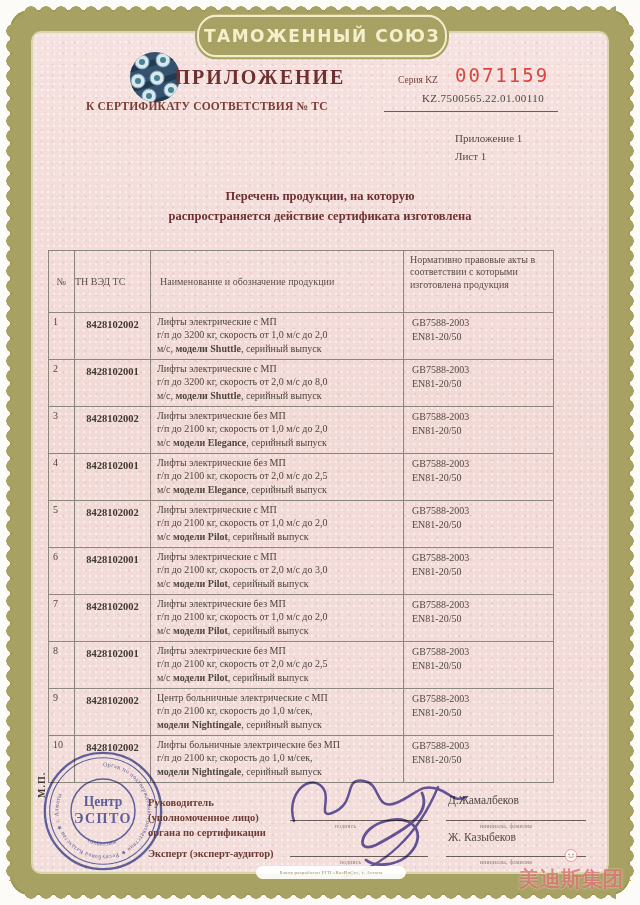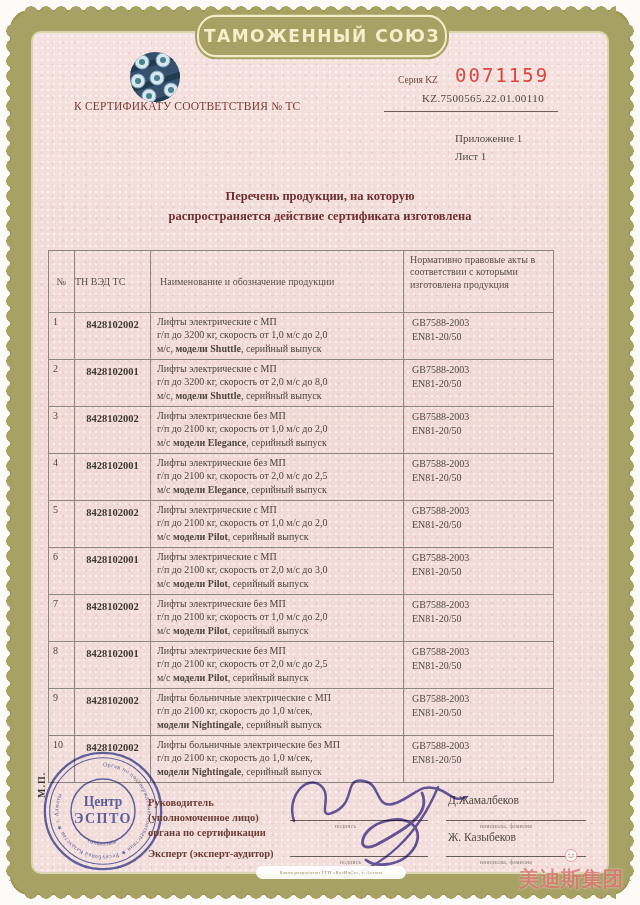--- a/index.html
+++ b/index.html
@@ -40,21 +40,21 @@
     font-family:"DejaVu Sans",sans-serif;font-weight:bold;font-size:17px;
     letter-spacing:1.5px;color:#f5efcd;transform:scaleY(1.06);}
   .emblem{position:absolute;left:128px;top:50px;width:54px;height:54px;}
   .h-title{position:absolute;left:120px;top:66px;width:280px;text-align:center;
     font-size:20px;font-weight:bold;letter-spacing:2px;color:#6e3030;}
   .h-series-label{position:absolute;left:398px;top:75px;font-size:9.5px;color:#74463c;}
   .h-series-num{position:absolute;left:455px;top:64px;font-size:19px;color:#d8473d;
     font-family:"DejaVu Sans Mono",monospace;letter-spacing:2px;}
   .h-blank-num{position:absolute;left:397px;top:92px;font-size:11px;color:#4e463e;letter-spacing:.4px;margin-left:25px;}
   .h-blank-line{position:absolute;left:384px;top:111px;width:174px;height:1px;background:#6b5f55;}
-  .h-subtitle{position:absolute;left:74px;top:100px;font-size:11.5px;font-weight:normal;
+  .h-subtitle{position:absolute;left:86px;top:100px;font-size:11.5px;font-weight:bold;
     color:#7a3c33;letter-spacing:.2px;}
   .h-appendix{position:absolute;left:455px;top:132px;font-size:11px;color:#53493f;}
   .h-sheet{position:absolute;left:455px;top:150px;font-size:11px;color:#53493f;}
   .list-title{position:absolute;left:60px;width:520px;text-align:center;
     font-size:12.5px;font-weight:bold;color:#6e3030;}
   .lt1{top:189px;} .lt2{top:209px;}
 
   
   table.ptable{position:absolute;left:48px;top:250px;width:505px;
     border-collapse:collapse;table-layout:fixed;
@@ -131,20 +131,21 @@
         <circle cx="14" cy="12" r="3"></circle>
           <circle cx="35" cy="10" r="3"></circle>
         <circle cx="10" cy="31" r="3"></circle>
           <circle cx="29" cy="28" r="3"></circle>
         <circle cx="43" cy="40" r="3"></circle>
           <circle cx="21" cy="46" r="3"></circle>
       </g>
     </g>
   </svg>
 
+  <div class="h-title">ПРИЛОЖЕНИЕ</div>
   <div class="h-series-label">Серия KZ</div>
   <div class="h-series-num">0071159</div>
   <div class="h-blank-num">KZ.7500565.22.01.00110</div>
   <div class="h-blank-line"></div>
   <div class="h-subtitle">К СЕРТИФИКАТУ СООТВЕТСТВИЯ № ТС</div>
   <div class="h-appendix">Приложение 1</div>
   <div class="h-sheet">Лист 1</div>
 
   <div class="list-title lt1">Перечень продукции, на которую</div>
   <div class="list-title lt2">распространяется действие сертификата изготовлена</div>
@@ -275,21 +276,21 @@
           <td class="c-norm">
             <div>GB7588-2003</div>
             <div>EN81-20/50</div>
           </td>
         </tr>
 
         <tr>
           <td class="c-num">9</td>
           <td class="c-code">8428102002</td>
           <td class="c-name">
-            <div class="nm">Лифты больничные электрические  с МП</div>
+            <div class="nm">Центр больничные электрические  с МП</div>
             <div class="nm">г/п  до 2100 кг, скорость до 1,0  м/сек,</div>
             <div class="nm"><span></span><b>модели Nightingale</b><span>, серийный выпуск</span></div>
           </td>
           <td class="c-norm">
             <div>GB7588-2003</div>
             <div>EN81-20/50</div>
           </td>
         </tr>
 
         <tr>

